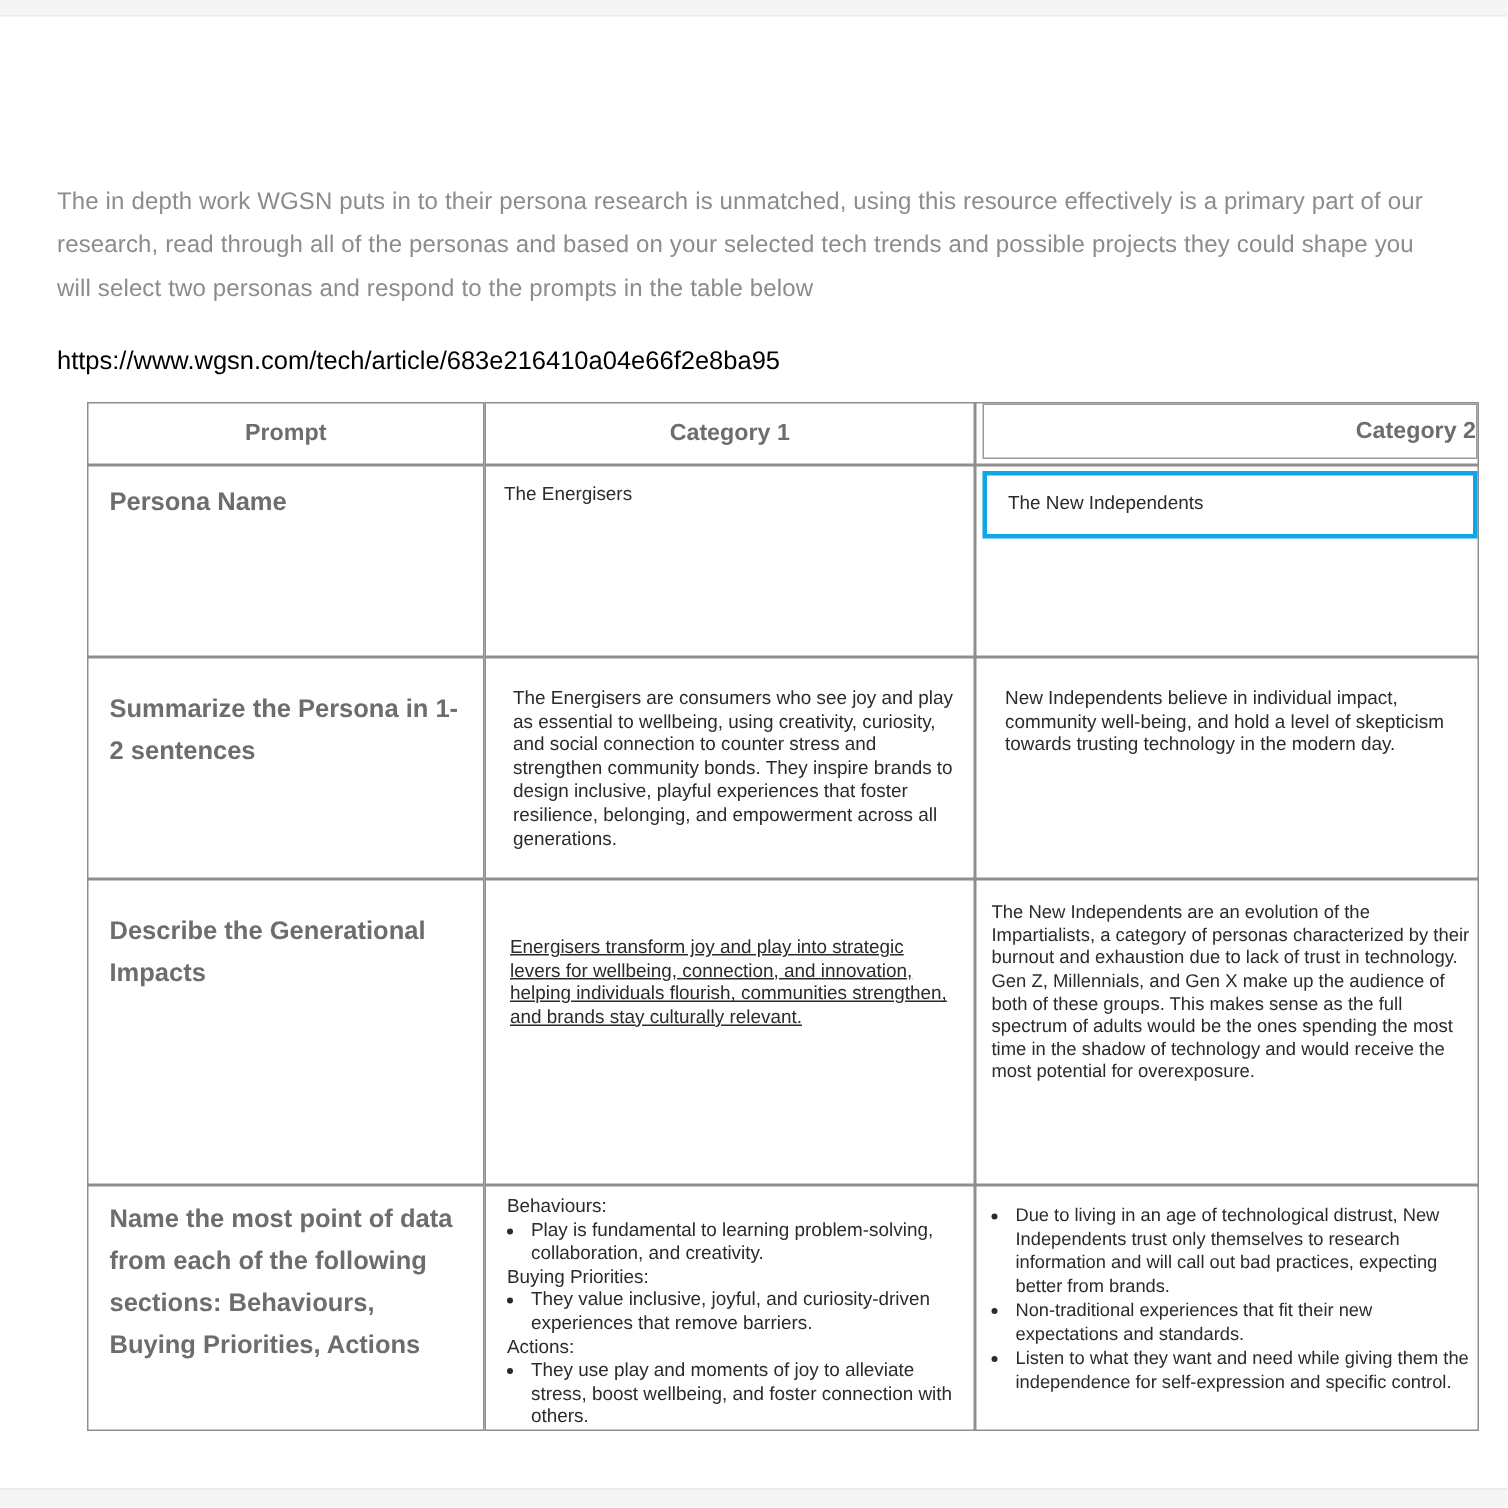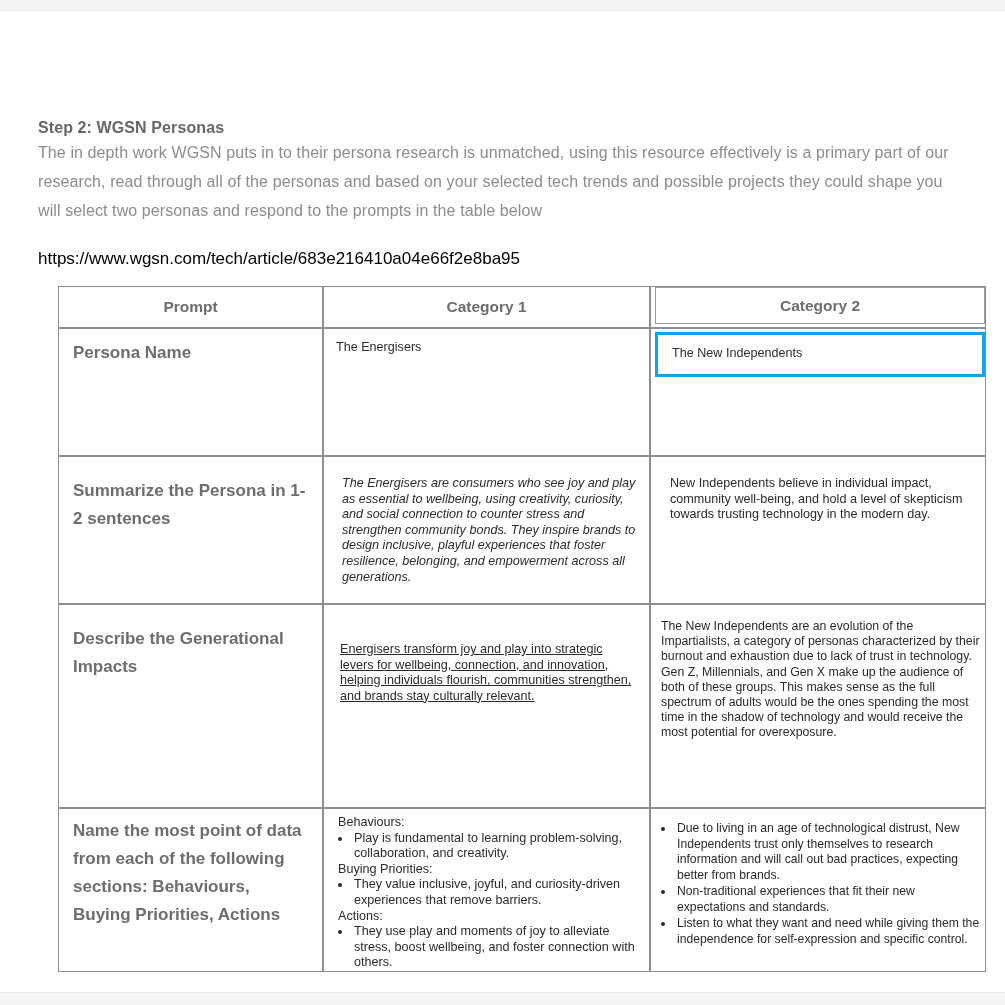--- a/index.html
+++ b/index.html
@@ -16,53 +16,52 @@
   .intro { font-size: 16px; color: #8c8c8c; line-height: 29px; letter-spacing: 0.1px; margin-top: 1px; }
   .url { display: inline-block; font-size: 17px; color: #000000; margin-top: 24px; text-decoration: none; }
 
   table.personas { border-collapse: separate; border-spacing: 0; width: 928px; margin-top: 17px; table-layout: fixed; padding-left: 20px; }
   .personas th, .personas td { border: 1px solid #8e8e8e; vertical-align: top; }
 
   .personas th { height: 42px; vertical-align: middle; text-align: center;
                  font-size: 15.5px; font-weight: bold; color: #6d6d6d; }
   th.cat2-header { position: relative; }
   .hdr-box { position: absolute; left: 4px; right: 0; top: 0; bottom: 3px;
-             border: 1px solid #9a9a9a; display: flex; align-items: center; justify-content: center; }
+             border: 1px solid #9a9a9a; display: flex; align-items: center; justify-content: flex-end; }
 
   td.prompt { font-size: 17px; font-weight: bold; color: #6d6d6d; line-height: 28px; padding: 10px 14px; }
   td.prompt.p2, td.prompt.p3 { padding-top: 20px; }
   td.prompt.p4 { padding-top: 8px; }
 
   td.cat { font-size: 12.6px; color: #2b2b2b; line-height: 15.6px; }
   td.c1-r1 { padding: 11px 12px; }
   td.c2-r1 { position: relative; }
   .name-box { position: absolute; left: 4px; right: 0; top: 3px; height: 45px;
               border: 3px solid #0ea5e9; padding: 11px 14px; font-size: 12.6px; color: #2b2b2b; }
-  td.c1-r2 { padding: 19px 13px 0 18px; font-style: italic; }
+  td.c1-r2 { padding: 19px 13px 0 18px; }
   td.c2-r2 { padding: 19px 10px 0 19px; }
   td.c1-r3 { padding: 37px 12px 0 16px; text-decoration: underline; }
   td.c2-r3 { padding: 14px 5px 0 10px; font-size: 12.3px; line-height: 15.2px; }
   td.c1-r4 { padding: 6px 9px 0 14px; }
   td.c2-r4 { padding: 12px 4px 0 12px; font-size: 12.2px; line-height: 15.5px; margin-top: 25px; }
 
   .sec-label { margin: 0; }
   td.cat ul { margin: 0; padding-left: 14px; list-style: disc outside; }
   td.cat li { margin: 0; padding-left: 2px; }
   td.c2-r4 ul { padding-left: 12px; }
   td.c2-r4 li { margin-bottom: 1px; }
 </style>
 </head>
 <body>
 
 <div class="strip top"></div>
 <div class="strip bottom"></div>
 
 <div class="content">
 
-  <div class="heading">Step 2: WGSN Personas</div>
   <div class="intro">The in depth work WGSN puts in to their persona research is unmatched, using this resource effectively is a primary part of our research, read through all of the personas and based on your selected tech trends and possible projects they could shape you will select two personas and respond to the prompts in the table below</div>
   <a class="url" href="#">https://www.wgsn.com/tech/article/683e216410a04e66f2e8ba95</a>
 
   <table class="personas">
     <colgroup>
       <col style="width:265px">
       <col style="width:327px">
       <col style="width:336px">
     </colgroup>
     <tbody>

